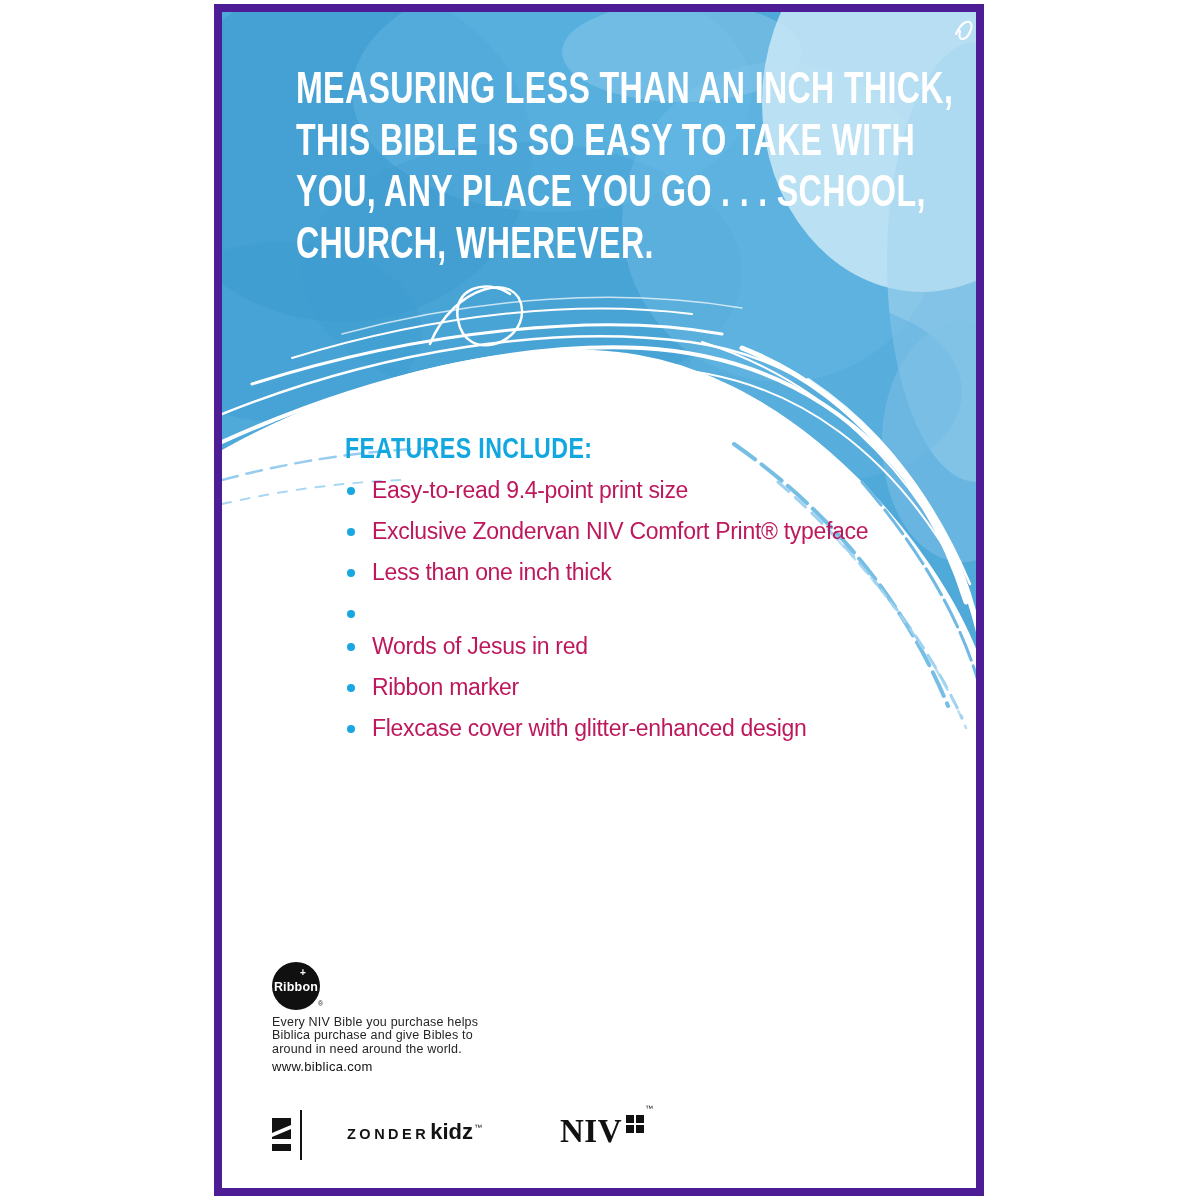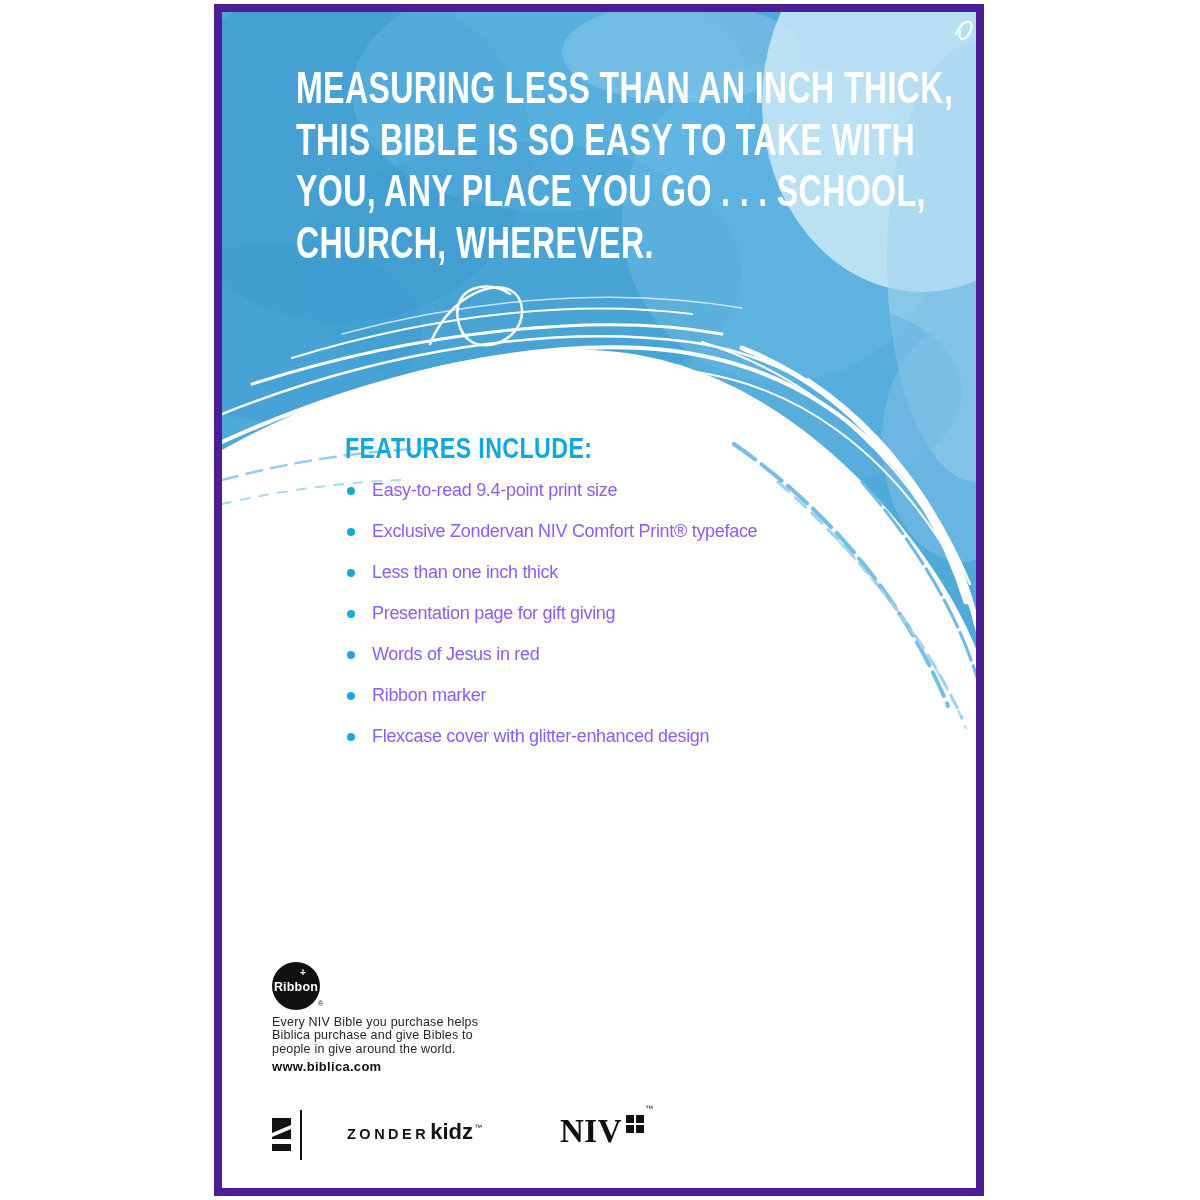--- a/index.html
+++ b/index.html
@@ -18,21 +18,21 @@
     letter-spacing:0.5px;transform:scaleX(0.73);transform-origin:0 0;white-space:nowrap;
   }
   .features-heading{
     position:absolute;left:123px;top:421px;
     font-weight:bold;font-size:29px;line-height:30px;color:#12a7e0;
     letter-spacing:0.5px;transform:scaleX(0.8);transform-origin:0 0;white-space:nowrap;
   }
   .features-list{position:absolute;left:123px;top:466px;margin:0;padding:0;list-style:none;}
   .features-list li{
     display:flex;align-items:flex-start;margin:0 7px 16px 0;
-    font-size:18px;line-height:25px;color:#8b5cf6;letter-spacing:-0.3px;white-space:nowrap;
+    font-size:23px;line-height:25px;color:#be185d;letter-spacing:-0.3px;white-space:nowrap;
   }
   .bullet{
     flex:0 0 auto;width:8px;height:8px;border-radius:50%;background:#18a7e0;
     margin:9px 17px 0 2px;
   }
   .biblica-circle{
     position:absolute;left:50px;top:950px;width:48px;height:48px;border-radius:50%;
     background:#101010;color:#ffffff;
   }
   .biblica-word{
@@ -42,21 +42,21 @@
   .biblica-star{
     position:absolute;left:28px;top:6px;font-size:10px;font-weight:bold;color:#ffffff;line-height:10px;
   }
   .biblica-reg{position:absolute;left:96px;top:988px;font-size:7px;color:#222;}
   .biblica-blurb{
     position:absolute;left:50px;top:1004px;
     font-size:12.5px;line-height:13.4px;color:#252525;letter-spacing:0.2px;white-space:nowrap;
   }
   .biblica-site{
     position:absolute;left:50px;top:1047px;
-    font-size:13px;font-weight:bold;color:#111;letter-spacing:0.3px;
+    font-size:13px;font-weight:normal;color:#111;letter-spacing:0.3px;
   }
   .zk-group{position:absolute;left:50px;top:1098px;height:50px;}
   .zk-icon{position:absolute;left:0;top:8px;}
   .zk-divider{position:absolute;left:28px;top:0;width:2px;height:50px;background:#121212;}
   .zk-text{position:absolute;left:39px;top:9px;display:flex;align-items:baseline;color:#131313;}
   .zk-prefix{font-size:14.5px;font-weight:600;letter-spacing:3.5px;margin-left:36px;}
   .zk-suffix{font-size:22px;font-weight:bold;letter-spacing:0;margin-left:1px;}
   .zk-tm{font-size:8px;margin-left:1px;position:relative;top:-9px;}
   .niv-group{position:absolute;left:338px;top:1102px;display:flex;align-items:flex-start;color:#111;}
   .niv-word{font-family:"Liberation Serif",serif;font-weight:bold;font-size:33px;line-height:34px;letter-spacing:0.5px;}
@@ -132,21 +132,20 @@
     <li>
         <span class="bullet"></span>
         <span>Exclusive Zondervan NIV Comfort Print® typeface</span>
       </li>
     <li>
         <span class="bullet"></span>
         <span>Less than one inch thick</span>
       </li>
     <li>
         <span class="bullet"></span>
-        <span>Presentation page for gift giving</span>
       </li>
     <li>
         <span class="bullet"></span>
         <span>Words of Jesus in red</span>
       </li>
     <li>
         <span class="bullet"></span>
         <span>Ribbon marker</span>
       </li>
     <li>
@@ -156,21 +155,21 @@
   </ul>
 
   <div class="biblica-circle">
     <span class="biblica-star">+</span>
     <span class="biblica-word">Ribbon</span>
   </div>
   <span class="biblica-reg">®</span>
   <div class="biblica-blurb">
     <div>Every NIV Bible you purchase helps</div>
     <div>Biblica purchase and give Bibles to</div>
-    <div>people in give around the world.</div>
+    <div>around in need around the world.</div>
   </div>
   <div class="biblica-site">www.biblica.com</div>
 
   <div class="zk-group">
     <svg class="zk-icon" width="20" height="34" viewBox="0 0 20 34" aria-hidden="true">
       <rect x="0" y="0" width="19" height="21" fill="#121212"></rect>
       <polygon points="0,15 19,7 19,11 0,19" fill="#ffffff"></polygon>
       <rect x="0" y="26" width="19" height="7" fill="#121212"></rect>
     </svg>
     <div class="zk-divider"></div>

